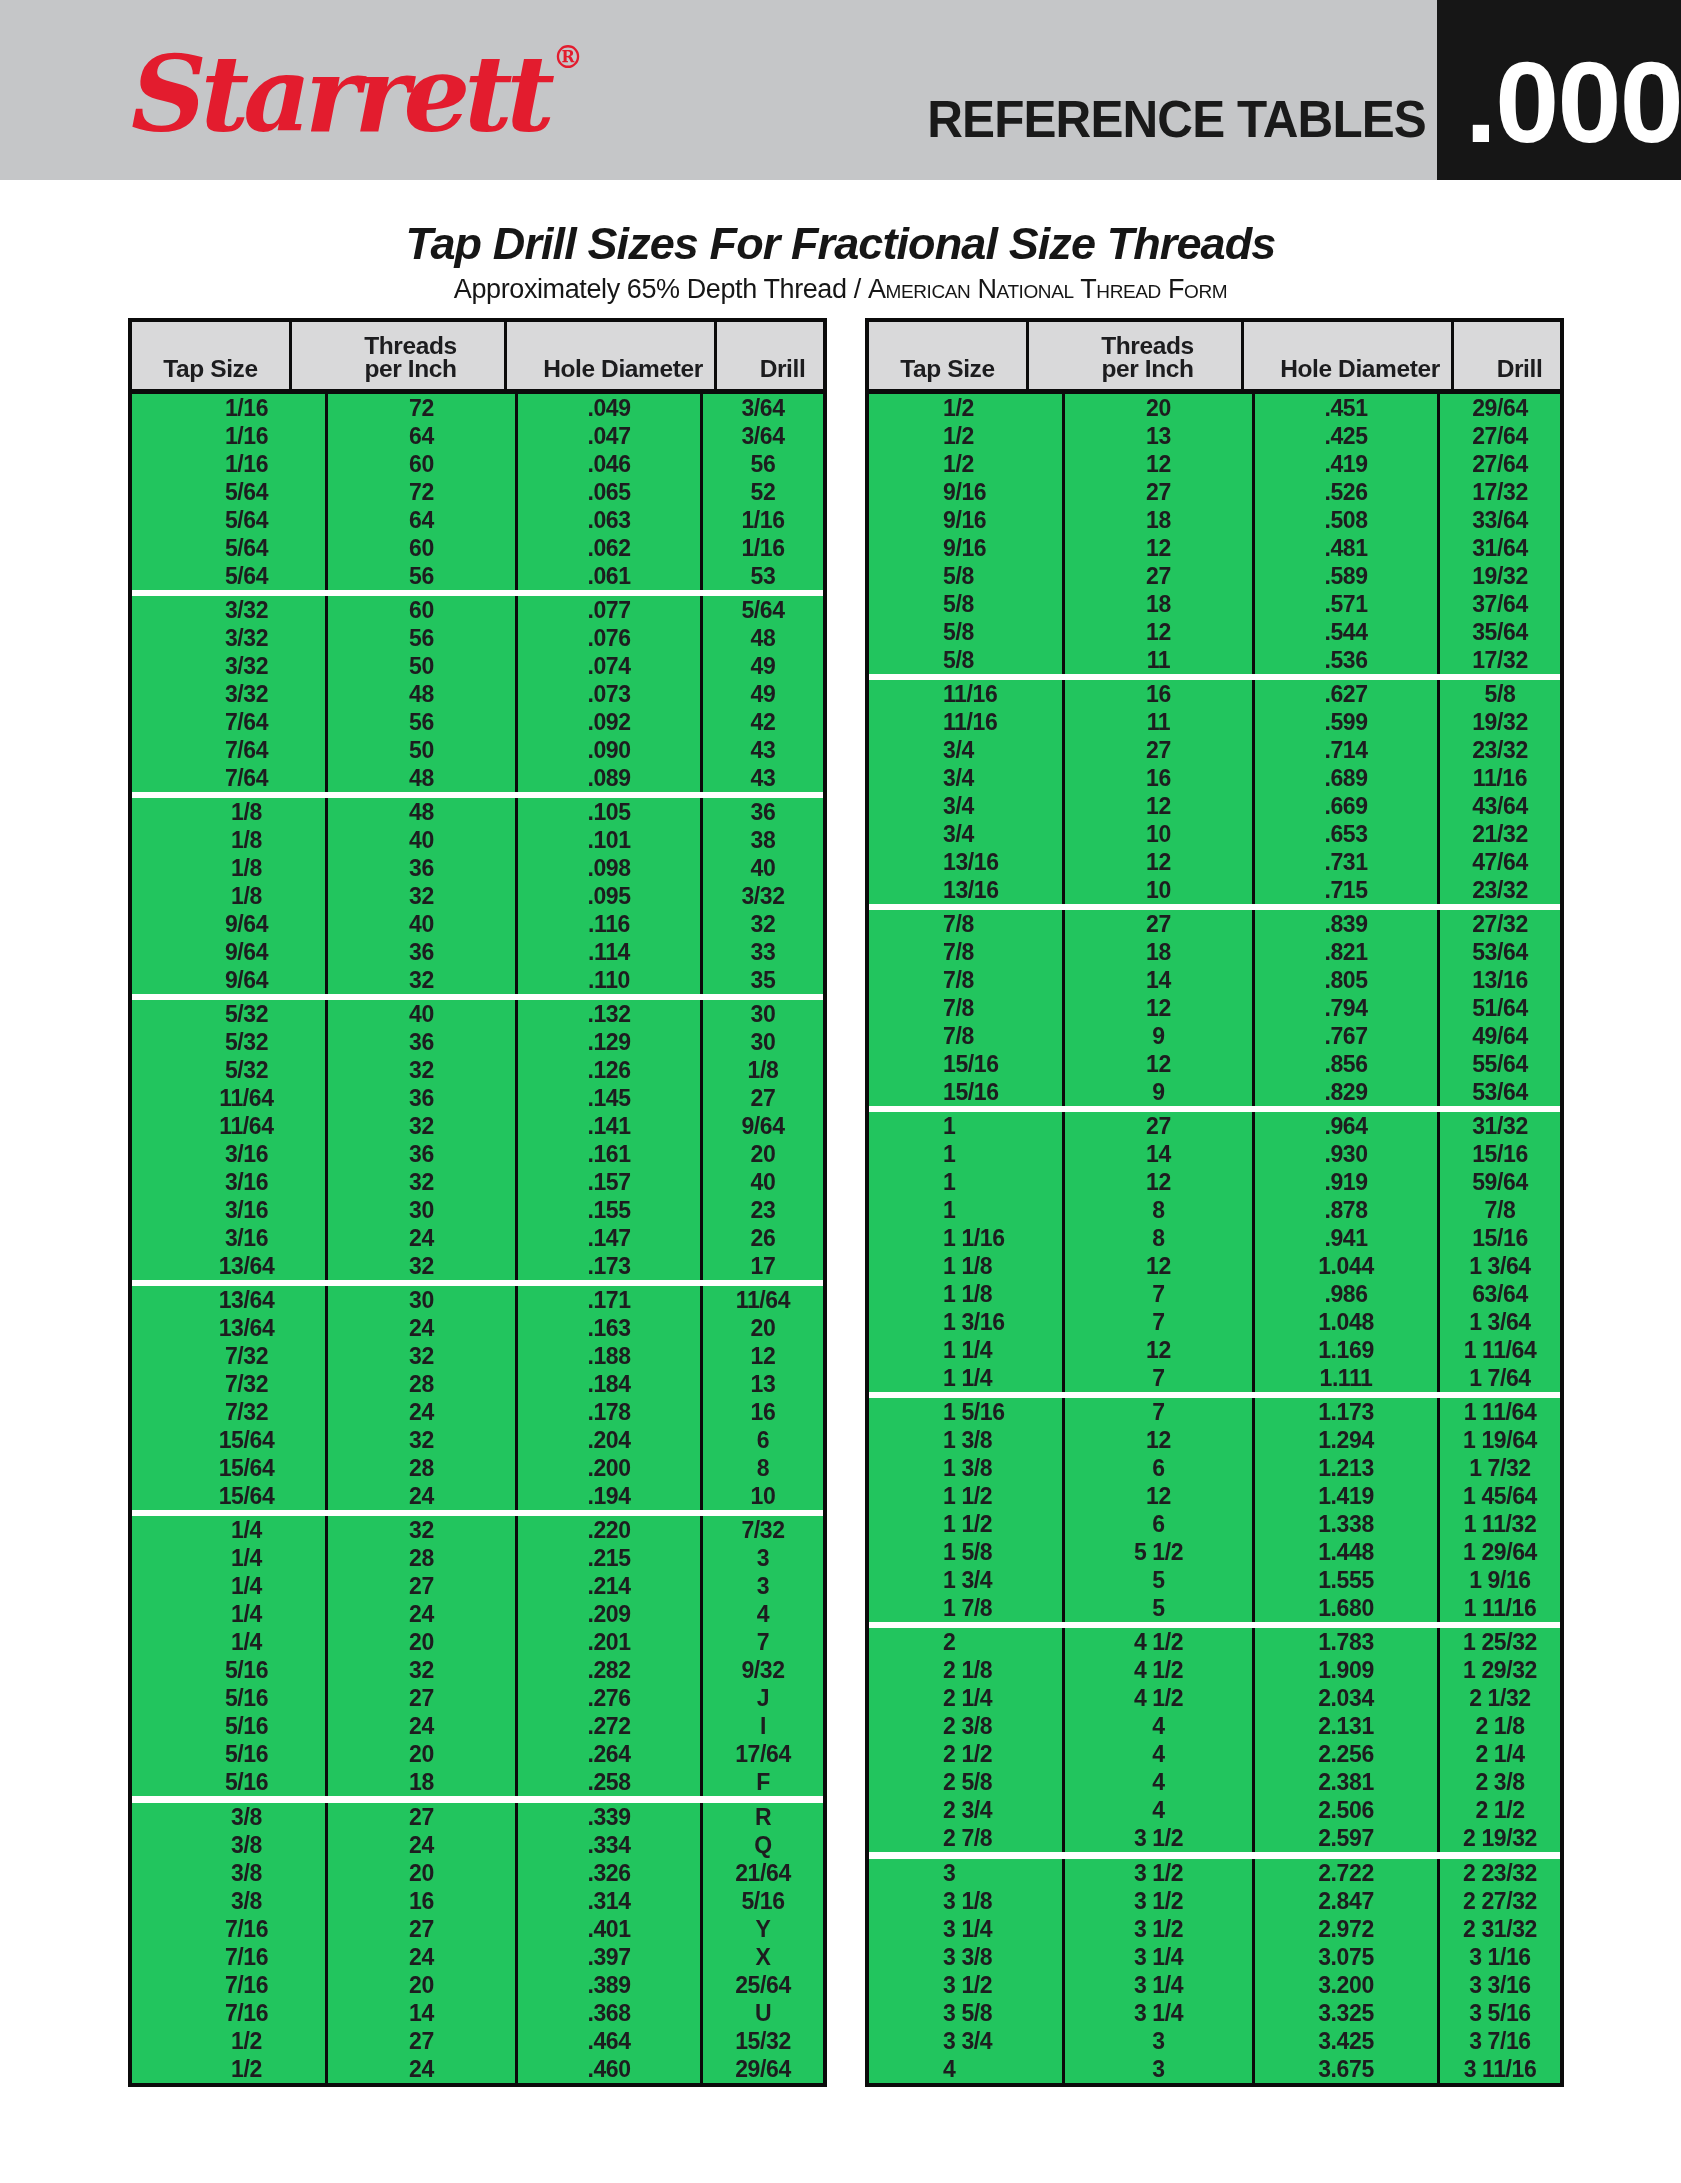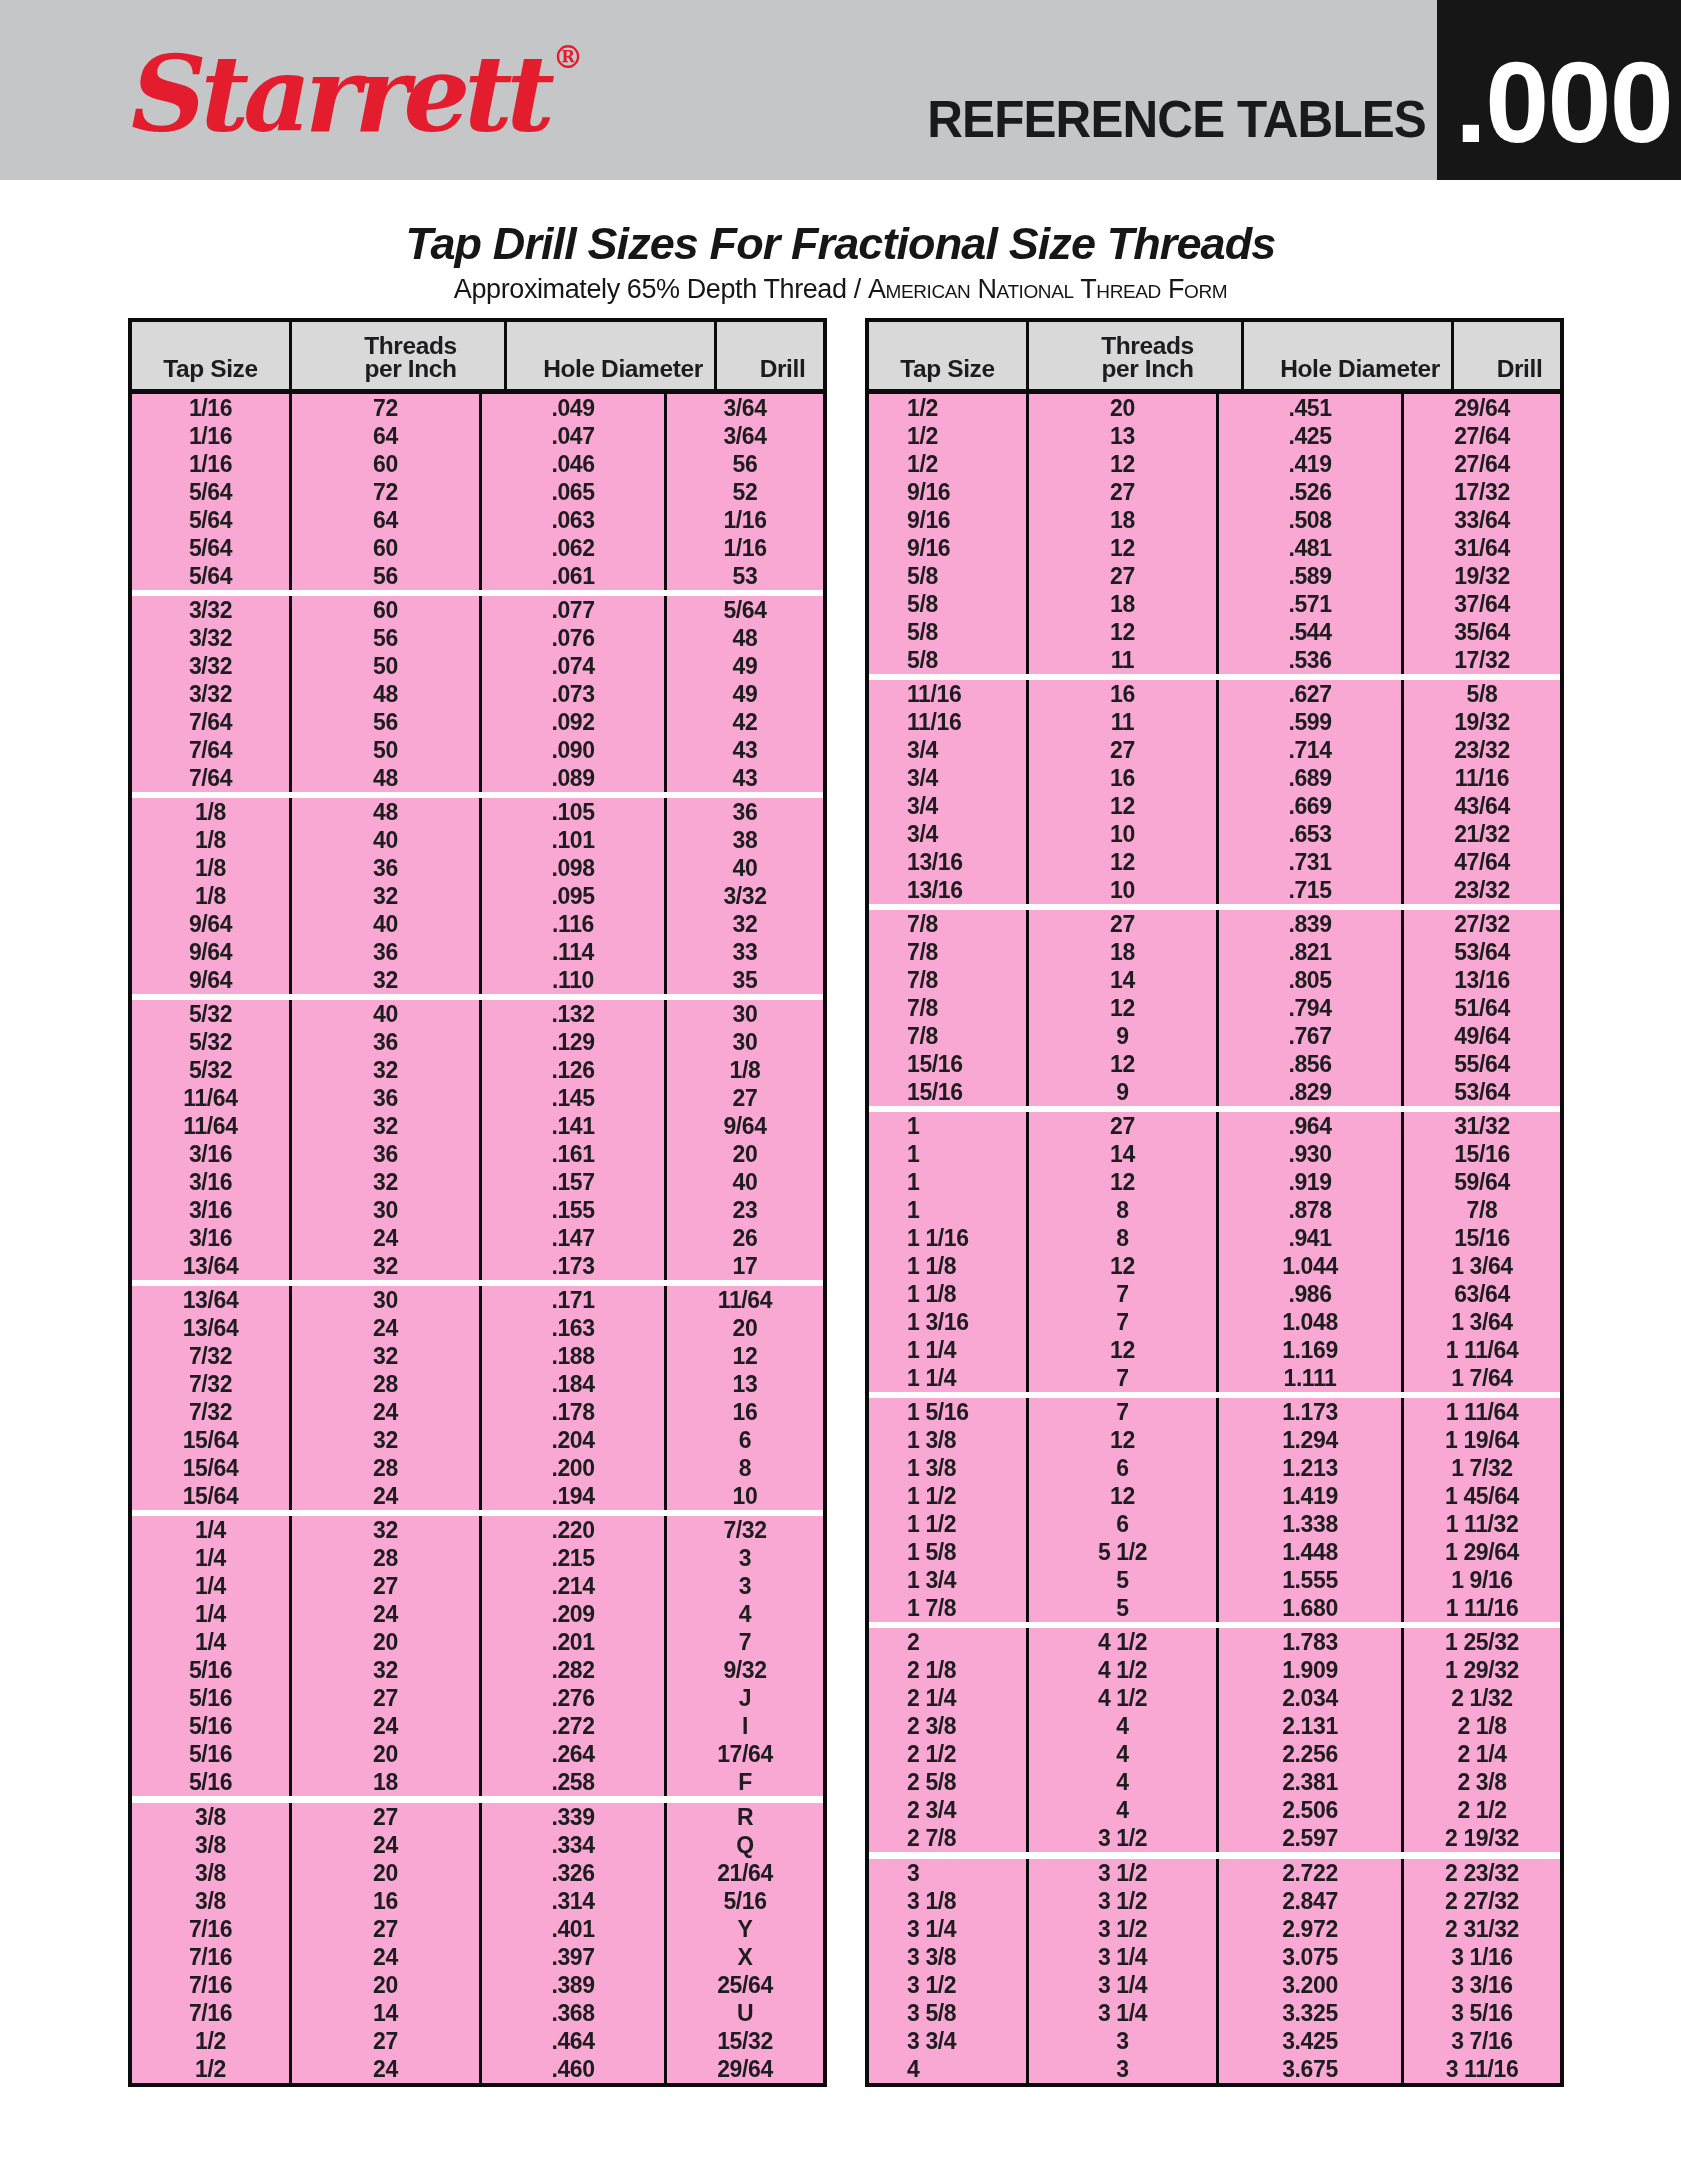--- a/index.html
+++ b/index.html
@@ -11,21 +11,21 @@
   .banner{position:absolute;left:0;top:0;width:1681px;height:180px;background:#c5c6c8;}
   .logo{position:absolute;left:131px;top:42px;color:#e31c2e;
         font-family:"DejaVu Serif",serif;font-style:italic;font-weight:bold;line-height:1;}
   .logo-text{font-size:105px;letter-spacing:-6.1px;}
   .reg{font-size:31px;position:relative;top:-63px;left:3.5px;letter-spacing:0;}
   .ref-title{position:absolute;top:89px;right:255px;font-size:52px;font-weight:bold;
              color:#1a1a1a;letter-spacing:-0.9px;transform:scaleX(.95);transform-origin:100% 50%;
              white-space:nowrap;}
   .code-box{position:absolute;right:0;top:0;width:244px;height:180px;background:#161616;
             color:#ffffff;display:flex;align-items:center;}
-  .code-box span{font-size:115px;font-weight:bold;line-height:1;padding-left:18px;
+  .code-box span{font-size:115px;font-weight:bold;line-height:1;padding-left:28px;
                  padding-top:14px;letter-spacing:-1.7px;margin-top:11px;}
 
   
   .doc-title{position:absolute;top:218px;left:0;width:1681px;margin:0;text-align:center;
              font-size:45px;font-weight:bold;letter-spacing:-0.9px;color:#161616;font-style:italic;}
   .doc-subtitle{position:absolute;top:274px;left:0;width:1681px;margin:0;text-align:center;
                 font-size:27px;font-weight:normal;color:#161616;letter-spacing:-0.4px;}
   .doc-subtitle .sc{font-variant:small-caps;}
 
   
@@ -33,21 +33,21 @@
           box-sizing:border-box;background:#fff;}
   .dtable.left{left:128px;}
   .dtable.right{left:865px;}
   .thead{display:grid;grid-template-columns:160px 190px 185px 1fr;height:67px;
          border-bottom:5.2px solid #0b0b0b;background:#d9d9da;gap:25px;}
   .th{display:flex;align-items:flex-end;justify-content:center;text-align:center;
       font-weight:bold;font-size:24.5px;line-height:0.95;padding-bottom:8.7px;
       letter-spacing:-0.4px;}
   .th:not(:last-child){border-right:3.5px solid #0b0b0b;}
   .th.c1 span{display:block;max-width:127px;}
-  .tgroup{background:#f9a8d4;}
+  .tgroup{background:#22c55e;padding-left:36px;}
   .trow{display:grid;grid-template-columns:160px 190px 185px 1fr;height:28px;}
   .tcell{text-align:center;font-weight:bold;font-size:23px;line-height:28px;
          letter-spacing:-0.4px;white-space:nowrap;}
   .tcell:not(:last-child){border-right:3.5px solid #0b0b0b;}
   .tsep{height:6.1px;background:#ffffff;}
   .dtable.right .tcell.c0{text-align:left;padding-left:38px;}
 </style>
 </head>
 <body>
 

